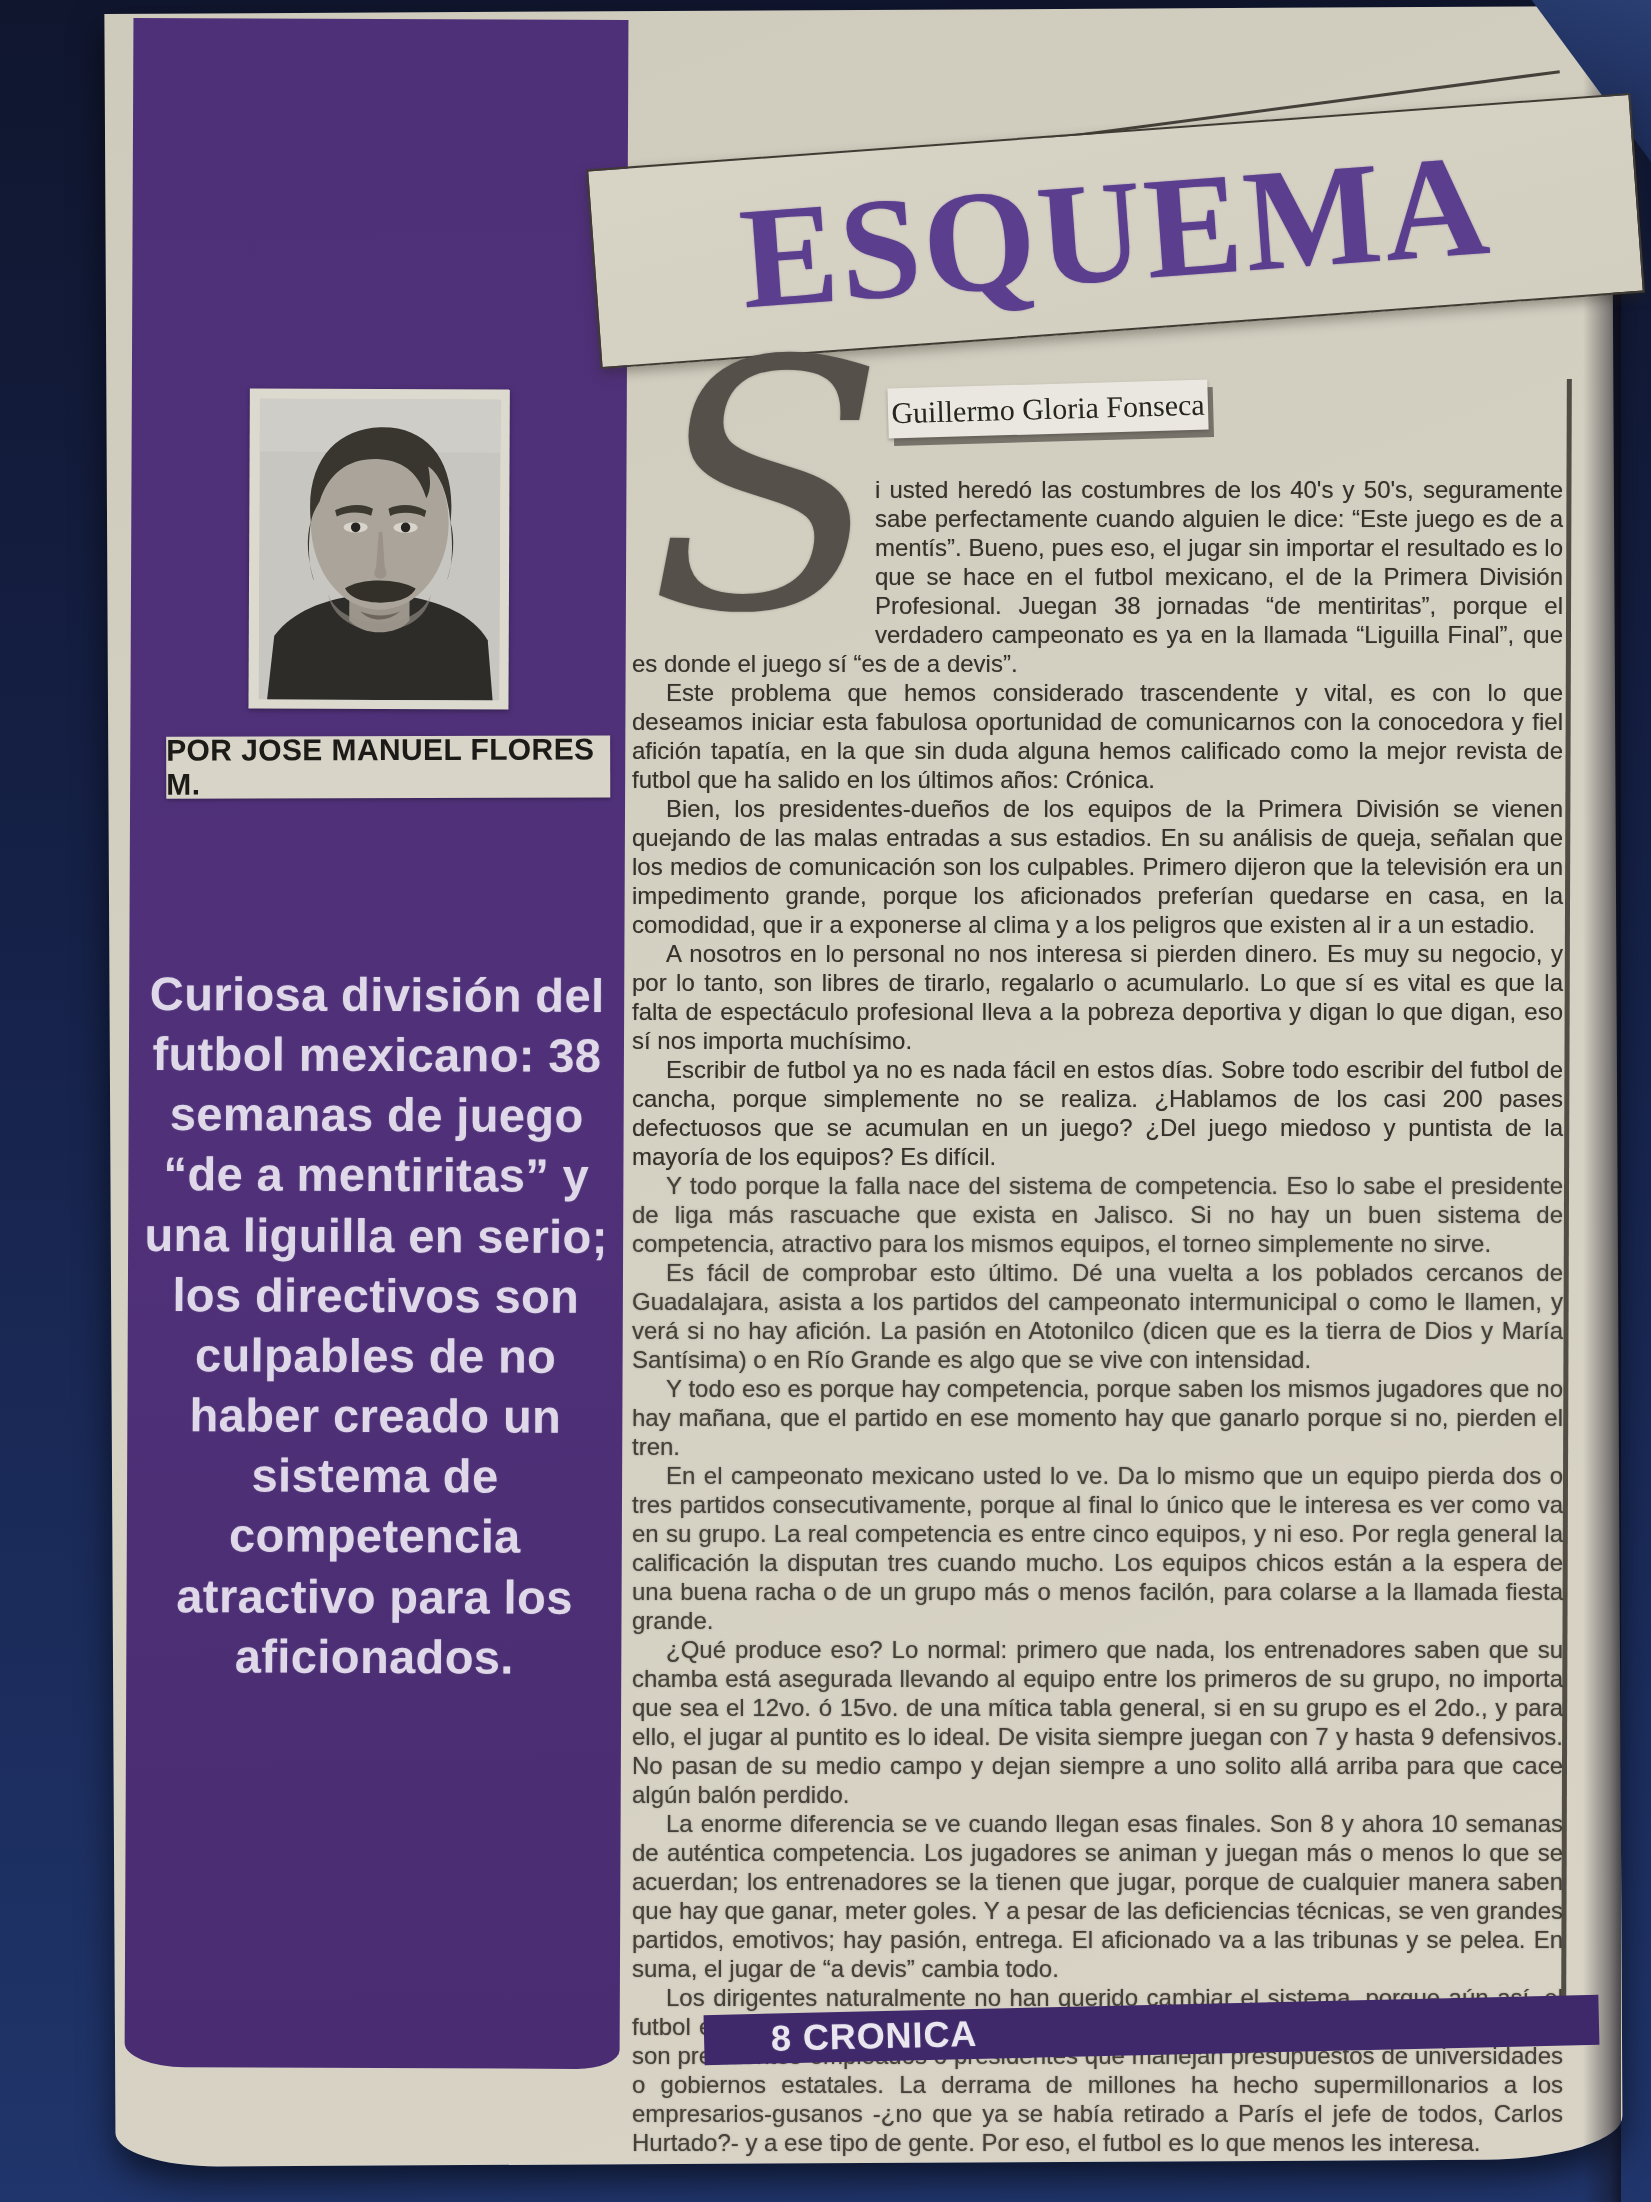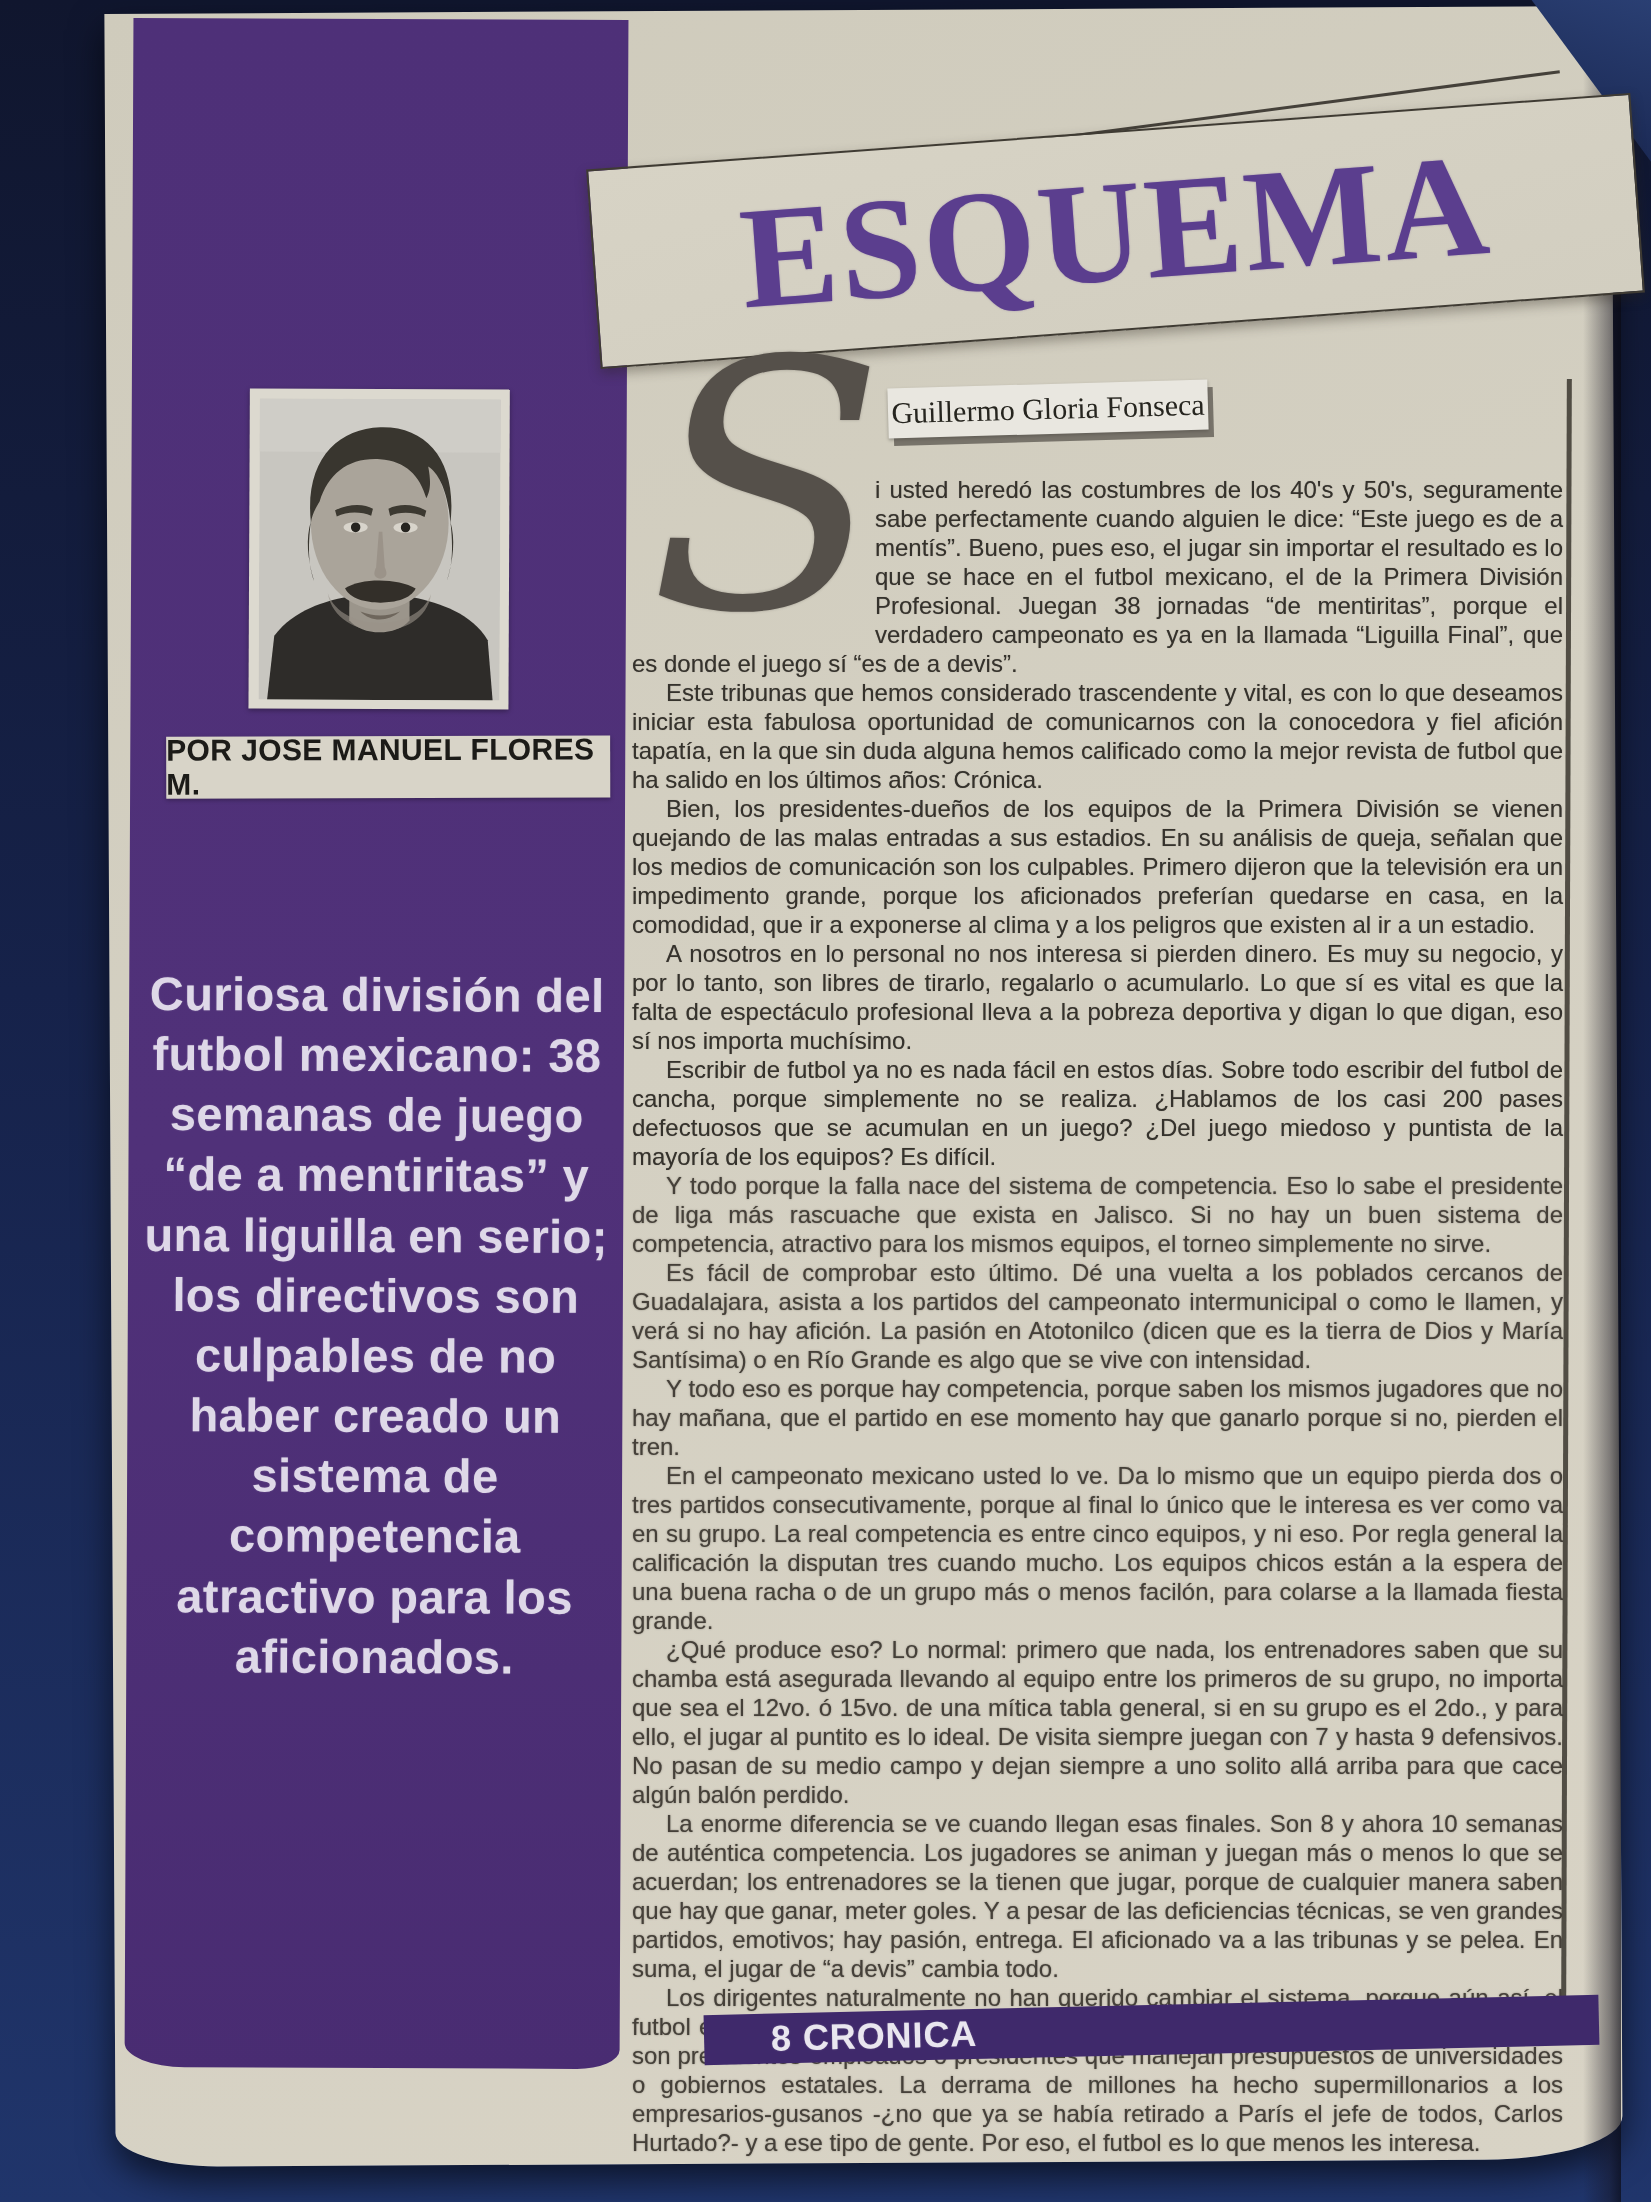--- a/index.html
+++ b/index.html
@@ -126,21 +126,21 @@
     <h1>ESQUEMA</h1>
   </div>
 
   <div class="author-tag">Guillermo Gloria Fonseca</div>
 
   <div class="dropcap">S</div>
 
   <div class="article">
     <div class="dropcap-spacer"></div>
     <p class="first">i usted heredó las costumbres de los 40's y 50's, seguramente sabe perfectamente cuando alguien le dice: “Este juego es de a mentís”. Bueno, pues eso, el jugar sin importar el resultado es lo que se hace en el futbol mexicano, el de la Primera División Profesional. Juegan 38 jornadas “de mentiritas”, porque el verdadero campeonato es ya en la llamada “Liguilla Final”, que es donde  el juego sí “es de a devis”.</p>
-    <p>Este tribunas que hemos considerado trascendente y vital, es con lo que deseamos iniciar esta fabulosa oportunidad de comunicarnos con la conocedora y fiel afición tapatía, en la que sin duda alguna hemos calificado como la mejor revista de futbol que ha salido en los últimos años: Crónica.</p>
+    <p>Este problema que hemos considerado trascendente y vital, es con lo que deseamos iniciar esta fabulosa oportunidad de comunicarnos con la conocedora y fiel afición tapatía, en la que sin duda alguna hemos calificado como la mejor revista de futbol que ha salido en los últimos años: Crónica.</p>
     <p>Bien, los presidentes-dueños de los equipos de la Primera División se vienen quejando de las malas entradas a sus estadios. En su análisis de queja, señalan que los medios de comunicación son los culpables. Primero dijeron que la televisión era un impedimento grande, porque los aficionados preferían quedarse en casa, en la comodidad, que ir a exponerse al clima y a los peligros que existen al ir a un estadio.</p>
     <p>A nosotros en lo personal no nos interesa si pierden dinero. Es muy su negocio, y por lo tanto, son libres de tirarlo, regalarlo o acumularlo.  Lo que sí es vital es que la falta de espectáculo profesional lleva a la pobreza deportiva y digan lo que digan, eso sí nos importa muchísimo.</p>
     <p>Escribir de futbol ya no es nada fácil en estos días. Sobre todo escribir del futbol de cancha, porque simplemente no se realiza. ¿Hablamos de los casi 200 pases  defectuosos que se acumulan en un juego? ¿Del juego miedoso y puntista de la mayoría de los equipos? Es difícil.</p>
     <p class="soft">Y todo porque la falla nace del sistema de competencia. Eso lo sabe el presidente de liga más rascuache que exista en Jalisco. Si no hay un buen sistema de competencia, atractivo para los mismos equipos, el torneo simplemente no sirve.</p>
     <p class="soft">Es fácil de comprobar esto último. Dé una vuelta a los poblados cercanos de Guadalajara, asista a los partidos del campeonato intermunicipal o como le llamen, y verá si no hay afición. La pasión en Atotonilco (dicen que es la tierra de Dios y María Santísima) o en Río Grande es algo que se vive con intensidad.</p>
     <p class="soft">Y todo eso es porque hay competencia, porque saben los mismos jugadores que no hay mañana, que el partido en ese momento hay que ganarlo  porque si no, pierden el tren.</p>
     <p class="soft">En el campeonato mexicano usted lo ve. Da lo mismo que un equipo pierda dos o tres partidos consecutivamente, porque al final lo único que le interesa es ver como va en su grupo. La real competencia es entre cinco equipos, y ni eso. Por regla general la calificación la disputan tres cuando mucho. Los equipos chicos están a la espera de una buena racha o de un grupo más o menos facilón, para colarse a la llamada fiesta grande.</p>
     <p class="soft">¿Qué produce eso? Lo normal: primero que nada, los entrenadores saben que su chamba está asegurada llevando al equipo entre los primeros de su grupo, no importa que sea el 12vo. ó 15vo. de una mítica tabla general, si en su grupo es el 2do., y para ello, el jugar al puntito es lo ideal. De visita siempre juegan con 7 y hasta 9 defensivos. No pasan de su medio campo y dejan siempre a uno solito  allá arriba para que cace algún balón perdido.</p>
     <p class="soft">La enorme diferencia se ve cuando llegan esas finales. Son 8 y ahora 10 semanas de auténtica competencia. Los jugadores se animan y juegan más o menos lo que se acuerdan; los entrenadores se la tienen que jugar, porque de cualquier manera saben que hay que ganar, meter goles. Y a pesar de las deficiencias técnicas, se ven grandes partidos, emotivos; hay pasión, entrega. El aficionado va a las tribunas y se pelea. En suma, el jugar de “a devis” cambia todo.</p>
     <p class="soft">Los dirigentes naturalmente no han querido cambiar el sistema, porque aún así, el futbol es un buen negocio, sobre todo por la compra y venta de los jugadores; más si son presidentes-empleados o presidentes que manejan presupuestos de universidades o gobiernos estatales. La derrama de millones ha hecho supermillonarios a los empresarios-gusanos -¿no que ya se había retirado a París el jefe de todos, Carlos Hurtado?-  y a ese tipo de gente. Por eso, el futbol es lo que menos les interesa.</p>

